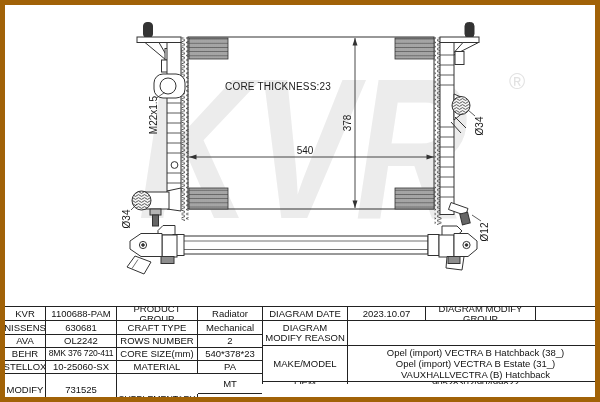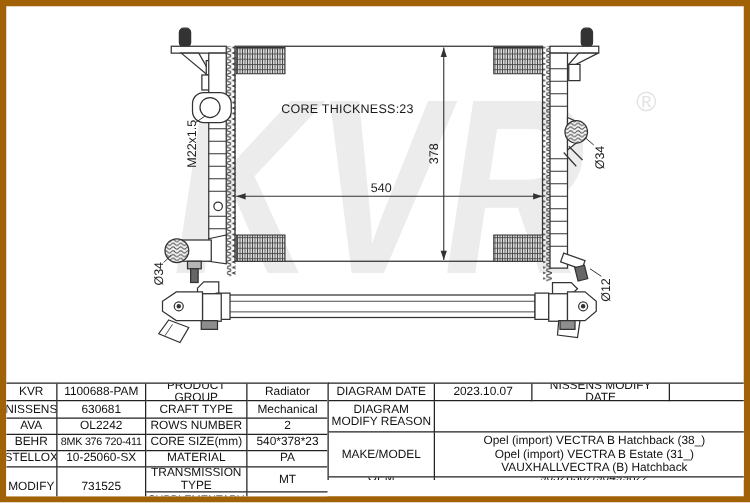--- a/index.html
+++ b/index.html
@@ -222,30 +222,29 @@
     <div class="c br bb" style="grid-column:3;grid-row:4">CORE SIZE(mm)</div>
     <div class="c bb" style="grid-column:4;grid-row:4">540*378*23</div>
 
     <div class="c br bb" style="grid-column:1;grid-row:5">STELLOX</div>
     <div class="c br bb" style="grid-column:2;grid-row:5">10-25060-SX</div>
     <div class="c br bb" style="grid-column:3;grid-row:5">MATERIAL</div>
     <div class="c bb" style="grid-column:4;grid-row:5">PA</div>
 
     <div class="c br" style="grid-column:1;grid-row:6/span 2">MODIFY</div>
     <div class="c br" style="grid-column:2;grid-row:6/span 2">731525</div>
-    <div class="c br bb" style="grid-column:3;grid-row:6">TRANSMISSION TYPE</div>
     <div class="c bb" style="grid-column:4;grid-row:6">MT</div>
     <div class="c br small" style="grid-column:3;grid-row:7">SUPPLEMENTARY</div>
     <div class="c" style="grid-column:4;grid-row:7"></div>
   </div>
 
   <div class="tbl tbl-right">
     <div class="c br bb" style="grid-column:1;grid-row:1">DIAGRAM DATE</div>
     <div class="c br bb" style="grid-column:2;grid-row:1">2023.10.07</div>
-    <div class="c br bb" style="grid-column:3;grid-row:1">NISSENS MODIFY DATE</div>
+    <div class="c br bb" style="grid-column:3;grid-row:1">DIAGRAM MODIFY GROUP</div>
     <div class="c bb" style="grid-column:4;grid-row:1"></div>
 
     <div class="c br bb" style="grid-column:1;grid-row:2">DIAGRAM MODIFY REASON</div>
     <div class="c bb" style="grid-column:2/span 3;grid-row:2"></div>
 
     <div class="c br bb" style="grid-column:1;grid-row:3">MAKE/MODEL</div>
     <div class="c bb mm-lines" style="grid-column:2/span 3;grid-row:3;flex-direction:column">
       <div>Opel (import) VECTRA B Hatchback (38_)</div>
       <div>Opel (import) VECTRA B Estate (31_)</div>
       <div>VAUXHALLVECTRA (B) Hatchback</div>

